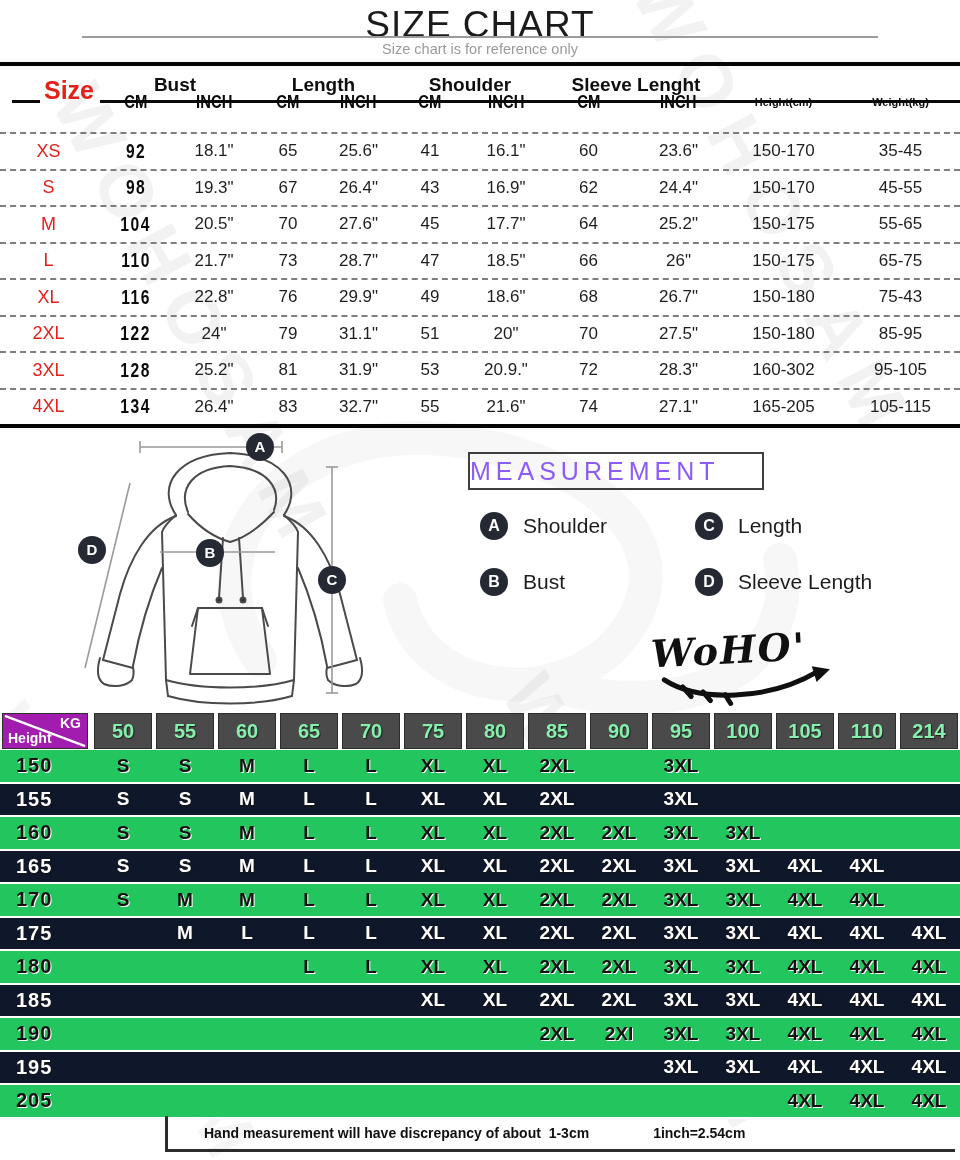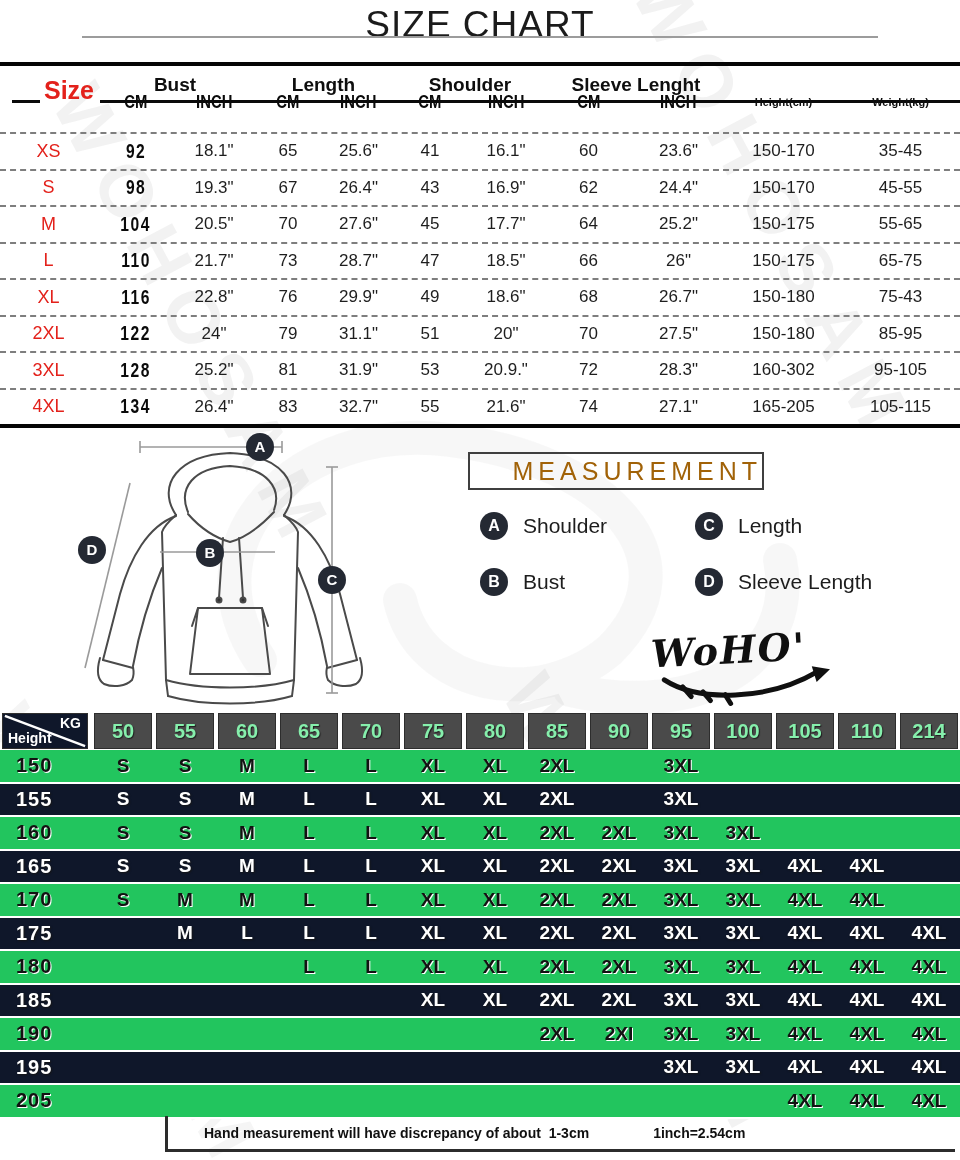--- a/index.html
+++ b/index.html
@@ -39,37 +39,37 @@
           border-top:2px dashed #7e7e7e;box-sizing:border-box;}
   .st-cell{text-align:center;font-size:17px;color:#1e1e1e;}
   .cond{display:inline-block;transform:scaleX(.78);font-weight:bold;font-size:19px;color:#0a0a0a;}
   .cond.big{font-size:20px;letter-spacing:2px;}
   .extra-h{font-weight:bold;font-size:11px;color:#0e0e0e;}
   .size-lab{color:#e3211b;font-size:18px;}
 
   
   .hoodie{position:absolute;left:30px;top:430px;width:430px;height:288px;z-index:2;}
   .mbox{position:absolute;left:468px;top:452px;width:292px;height:34px;border:2px solid #3f3f3f;
-        text-align:right;line-height:34px;font-size:25px;letter-spacing:5px;color:#a16207;z-index:2;}
+        text-align:left;line-height:34px;font-size:25px;letter-spacing:5px;color:#8b5cf6;z-index:2;}
   .legend{position:absolute;left:480px;top:504px;width:460px;display:grid;
           grid-template-rows:44px 44px;grid-auto-flow:column;grid-auto-columns:215px 245px;
           row-gap:12px;z-index:2;}
   .leg-item{display:flex;align-items:center;gap:15px;}
   .badge{width:28px;height:28px;border-radius:50%;background:#242933;color:#fff;font-weight:bold;
          font-size:16px;display:flex;align-items:center;justify-content:center;flex:0 0 28px;}
   .leg-label{font-size:21px;color:#1d1d1d;}
   .brand{position:absolute;left:652px;top:630px;width:250px;height:82px;z-index:2;transform:rotate(-3deg);}
   .brand-txt{font-family:"DejaVu Serif",serif;font-style:italic;font-weight:bold;font-size:38px;
              color:#101010;letter-spacing:2px;line-height:36px;}
 
   
   .matrix{position:absolute;top:712px;left:0;width:960px;z-index:2;
           --mxcols:92px repeat(14,62px);}
   .mx-head{display:grid;grid-template-columns:var(--mxcols);height:38px;}
-  .mx-corner{position:relative;margin:1px 4px 1px 2px;background:#0f172a;border:1px solid #2f2f2f;}
+  .mx-corner{position:relative;margin:1px 4px 1px 2px;background:#a21caf;border:1px solid #2f2f2f;}
   .mx-corner svg{position:absolute;left:0;top:0;width:100%;height:100%;}
   .corner-kg{position:absolute;top:1px;right:6px;color:#fff;font-weight:bold;font-size:14px;}
   .corner-h{position:absolute;bottom:2px;left:5px;color:#fff;font-weight:bold;font-size:14px;}
   .mx-hbox{margin:1px 2px;background:#4a4a4a;border:1px solid #2d2d2d;color:#86efac;font-weight:bold;
            font-size:20px;display:flex;align-items:center;justify-content:center;
            text-shadow:1px 1px 1px #1f1f1f;}
   .mx-row{display:grid;grid-template-columns:var(--mxcols);height:31.5px;align-items:center;
           border-bottom:2px solid #fff;box-sizing:content-box;}
   .mx-row.light{background:#22c55e;color:#121212;}
   .mx-row.dark{background:#0f172a;color:#ffffff;}
@@ -95,20 +95,21 @@
   <div class="wm wm4">WOHOSAM</div>
   <svg class="wm-swirl" width="700" height="380" viewBox="0 0 700 380">
     <g fill="none" stroke="#777" stroke-width="34" stroke-linecap="round">
       <path d="M120,300 C40,180 160,60 310,80 C470,100 560,200 470,290 C400,350 280,330 260,240"></path>
       <path d="M430,330 C560,360 660,300 640,200"></path>
     </g>
   </svg>
 
   <div class="title">SIZE CHART</div>
   <div class="title-rule"></div>
+  <div class="subtitle">Size chart is for reference only</div>
 
   <div class="stable">
     <div class="bar"></div>
     <div class="st-header">
       <div>
           <div class="st-group" style="left: 97px; width: 156px;">Bust</div>
           <div class="st-group" style="left: 253px; width: 141px;">Length</div>
           <div class="st-group" style="left: 394px; width: 152px;">Shoulder</div>
           <div class="st-group" style="left: 546px; width: 180px;">Sleeve Lenght</div>
         </div>

